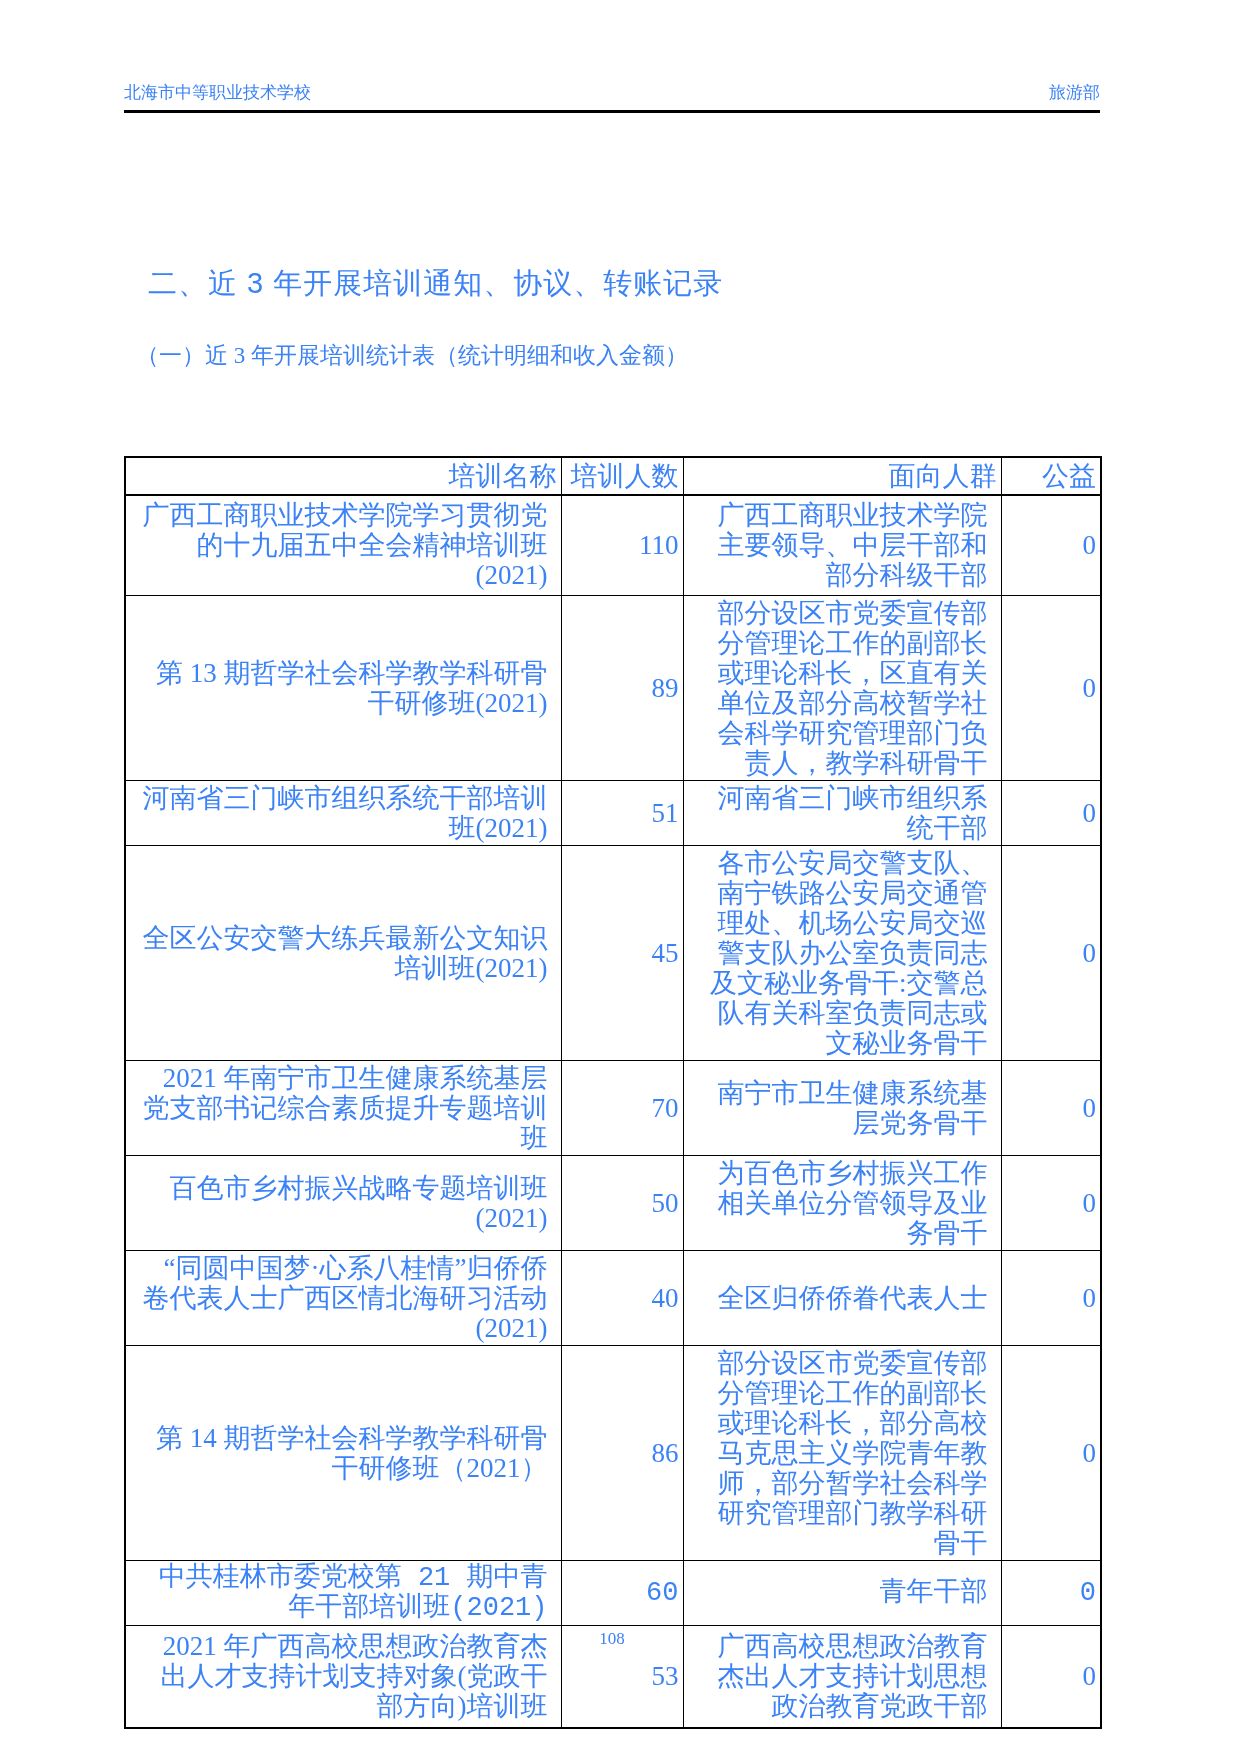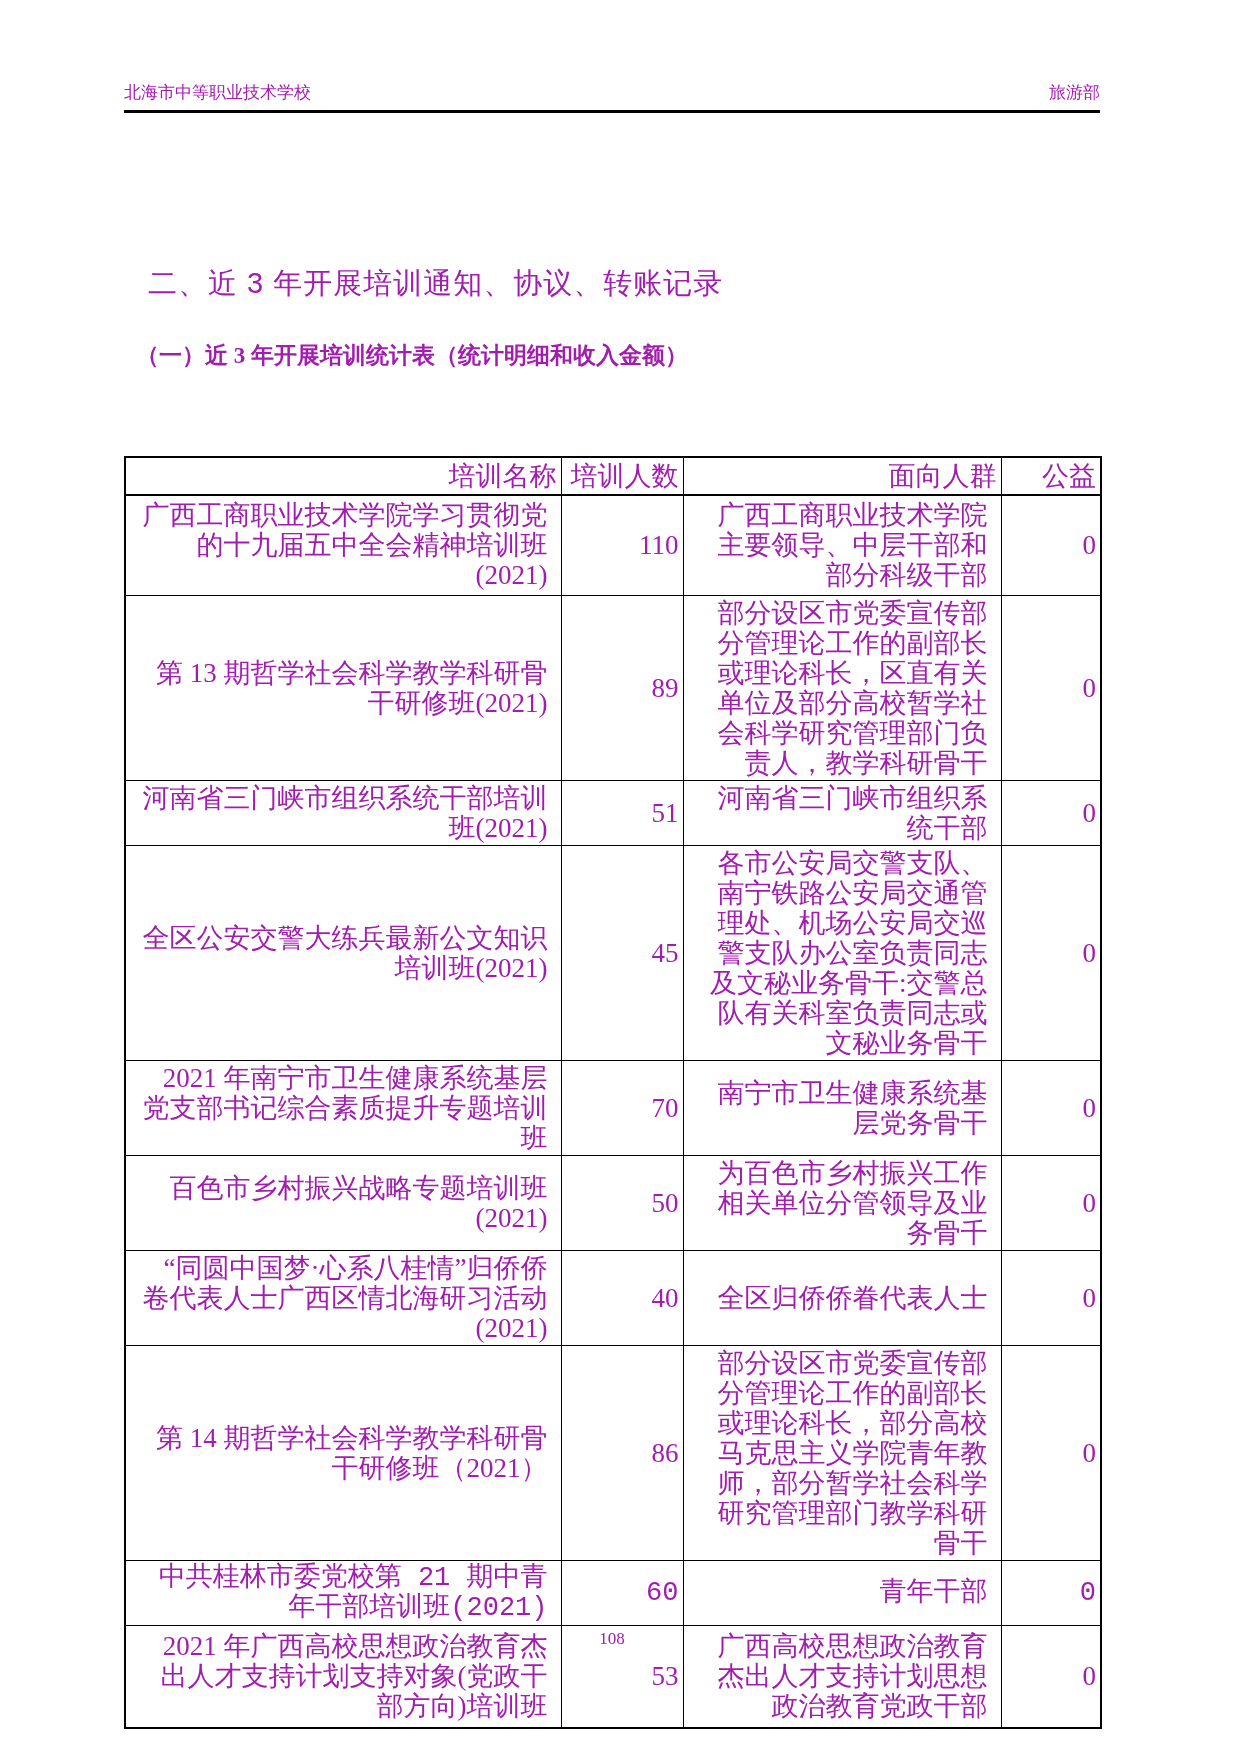--- a/index.html
+++ b/index.html
@@ -1,21 +1,21 @@
 <!DOCTYPE html>
 <html><head>
 <meta charset="utf-8">
 <style>
   html,body { margin:0; padding:0; background:#ffffff; }
   .page {
     position:relative;
     width:1240px;
     height:1754px;
     background:#ffffff;
-    color:#a21caf;
+    color:#3b82f6;
     font-family:"Liberation Serif","DejaVu Serif",serif;
     overflow:hidden;
   }
   .doc-header {
     position:absolute;
     left:124px; top:82px; width:976px;
     display:flex; justify-content:space-between; align-items:flex-end;
     font-size:17px; line-height:22px;
   }
   .header-rule {
@@ -29,21 +29,21 @@
     margin:16px;
     font-family:"Liberation Sans","DejaVu Sans",sans-serif;
     font-weight:normal;
     font-size:29px; line-height:38px;
     letter-spacing:1px;
   }
   .subsection-title {
     position:absolute;
     left:136px; top:340px; width:976px;
     margin:0;
-    font-weight:bold;
+    font-weight:normal;
     font-size:23px; line-height:32px;
   }
   table.training-table {
     position:absolute;
     left:124px; top:456px;
     width:976px;
     border-collapse:collapse;
     table-layout:fixed;
     border:2px solid #000000;
   }

